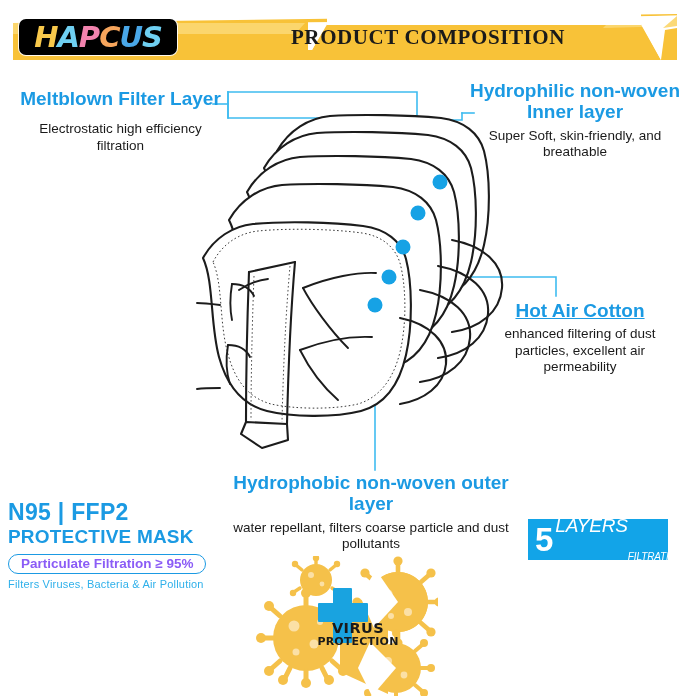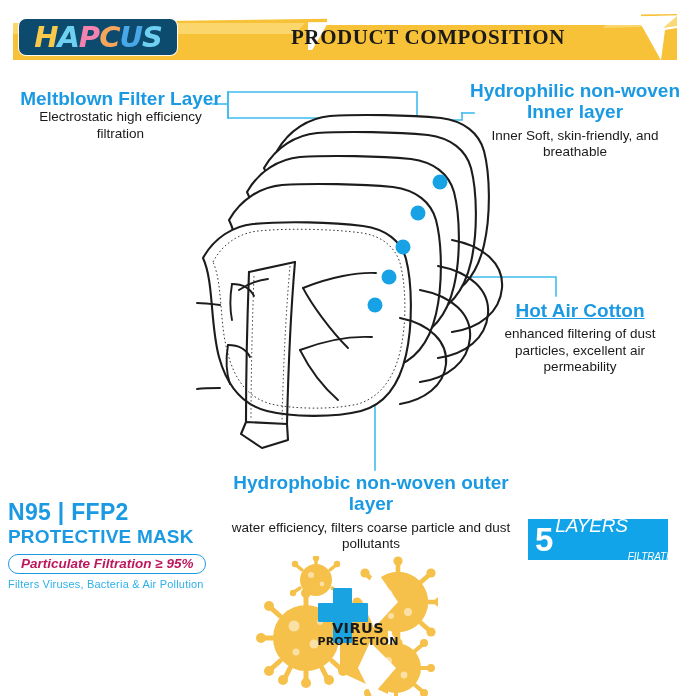--- a/index.html
+++ b/index.html
@@ -11,21 +11,21 @@
     overflow:hidden;
     position:relative;
   }
   #stage{position:absolute;left:0;top:0;width:690px;height:700px;}
 
   
   .header-wrap{position:absolute;left:13px;top:14px;width:664px;height:46px;}
   .hdr-svg{position:absolute;left:0;top:0;}
   .logo-box{
     position:absolute;left:6px;top:5px;width:158px;height:36px;
-    background:#0c4a6e;border-radius:7px;
+    background:#000000;border-radius:7px;
     display:flex;align-items:center;justify-content:center;
     box-shadow:0 0 0 1px rgba(255,255,255,0.9);
   }
   .logo-text{
     font-family:"DejaVu Sans", sans-serif;
     font-weight:bold;font-size:29px;letter-spacing:-1px;
     line-height:1;white-space:nowrap;
     font-style:italic;
   }
   .logo-text span{display:inline-block;}
@@ -42,21 +42,21 @@
     color:#1b9ae3;font-weight:bold;line-height:1.13;
     font-family:"Liberation Sans", sans-serif;
   }
   .co-body{
     color:#1a1a1a;line-height:1.22;
     font-family:"Liberation Sans", sans-serif;
   }
 
   #co-meltblown{position:absolute;left:18px;top:88px;width:205px;text-align:center;}
   #co-meltblown .co-title{font-size:19px;}
-  #co-meltblown .co-body{font-size:13.5px;margin-top:0;}
+  #co-meltblown .co-body{font-size:13.5px;margin-top:12px;}
 
   #co-hydrophilic{position:absolute;left:468px;top:80px;width:214px;text-align:center;}
   #co-hydrophilic .co-title{font-size:19px;}
   #co-hydrophilic .co-body{font-size:13.5px;margin-top:5px;}
 
   #co-hotair{position:absolute;left:480px;top:300px;width:200px;text-align:center;}
   #co-hotair .co-title{font-size:19px;text-decoration:underline;}
   #co-hotair .co-body{font-size:13.5px;margin-top:5px;}
 
   #co-hydrophobic{position:absolute;left:222px;top:472px;width:298px;text-align:center;}
@@ -73,23 +73,22 @@
     letter-spacing:0.3px;
   }
   .n95-line2{
     color:#1b9ae3;font-weight:bold;font-size:19px;line-height:1.15;
     letter-spacing:0.2px;margin-top:1px;
   }
   .n95-pill{
     display:inline-block;margin-top:6px;
     border:1.6px solid #1b9ae3;border-radius:11px;
     padding:1px 12px 2px 12px;
-    color:#be185d;font-weight:bold;font-size:13.5px;
+    color:#8b5cf6;font-weight:bold;font-size:13.5px;
     white-space:nowrap;
-    font-style:italic;
   }
   .n95-sub{
     color:#2fb0ea;font-size:11px;margin-top:4px;font-weight:normal;
     letter-spacing:0.2px;
   }
 
   
   #layers-badge{
     position:absolute;left:528px;top:519px;width:140px;height:41px;
     background:#12a4e8;display:flex;align-items:center;
@@ -244,31 +243,31 @@
     </g>
   </svg>
 
   <div id="co-meltblown">
     <div class="co-title">Meltblown Filter Layer</div>
     <div class="co-body">Electrostatic high efficiency filtration</div>
   </div>
 
   <div id="co-hydrophilic">
     <div class="co-title">Hydrophilic non-woven Inner layer</div>
-    <div class="co-body">Inner Soft, skin-friendly, and breathable</div>
+    <div class="co-body">Super Soft, skin-friendly, and breathable</div>
   </div>
 
   <div id="co-hotair">
     <div class="co-title">Hot Air Cotton</div>
     <div class="co-body">enhanced filtering of dust particles, excellent air permeability</div>
   </div>
 
   <div id="co-hydrophobic">
     <div class="co-title">Hydrophobic non-woven outer layer</div>
-    <div class="co-body">water efficiency, filters coarse particle and dust pollutants</div>
+    <div class="co-body">water repellant, filters coarse particle and dust pollutants</div>
   </div>
 
   <div id="n95-block">
     <div class="n95-line1">N95 | FFP2</div>
     <div class="n95-line2">PROTECTIVE MASK</div>
     <div class="n95-pill">Particulate Filtration ≥ 95%</div>
     <div class="n95-sub">Filters  Viruses, Bacteria  &amp;  Air  Pollution</div>
   </div>
 
   <div id="layers-badge">

